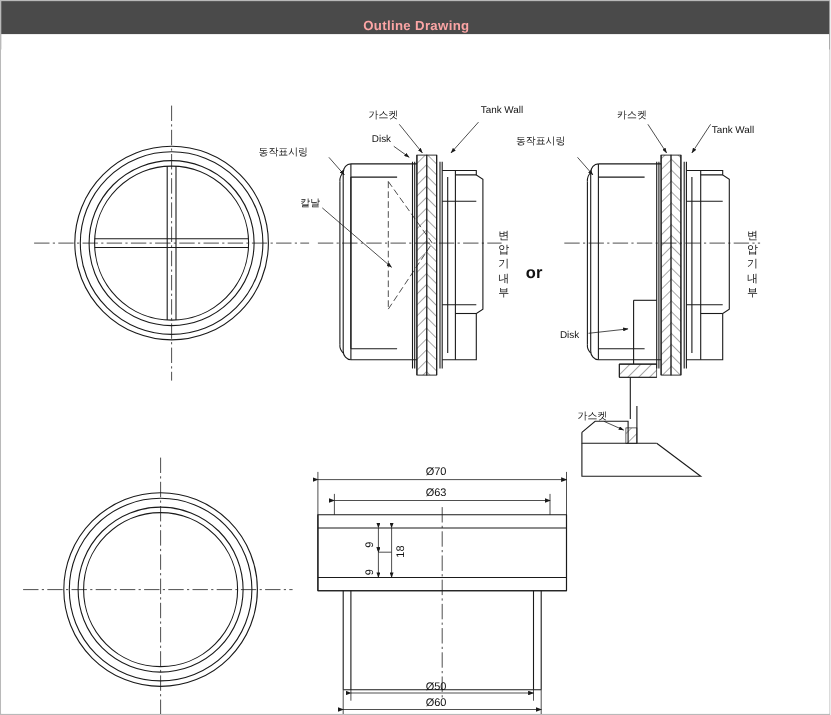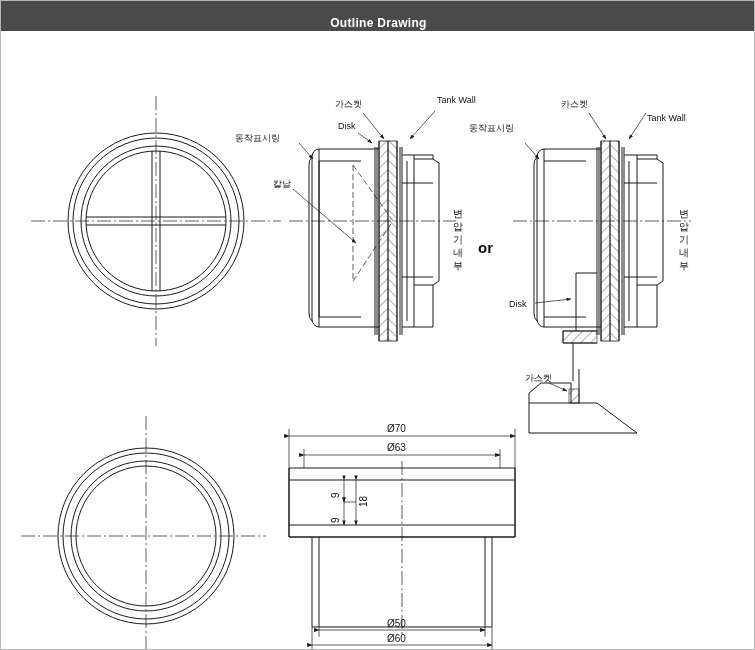--- a/index.html
+++ b/index.html
@@ -18,21 +18,21 @@
     border: 1px solid #b9b9b9;
     box-sizing: border-box;
     overflow: hidden;
   }
   .title-bar {
     position: absolute;
     left: 0; top: 0;
     width: 755px;
     height: 44px;
     background: #4a4a4a;
-    color: #ffffff;
+    color: #fca5a5;
     font-size: 12px;
     font-weight: bold;
     display: flex;
     align-items: center;
     justify-content: center;
     letter-spacing: 0.3px;
     box-sizing: border-box;
   }
   .canvas {
     position: absolute;

